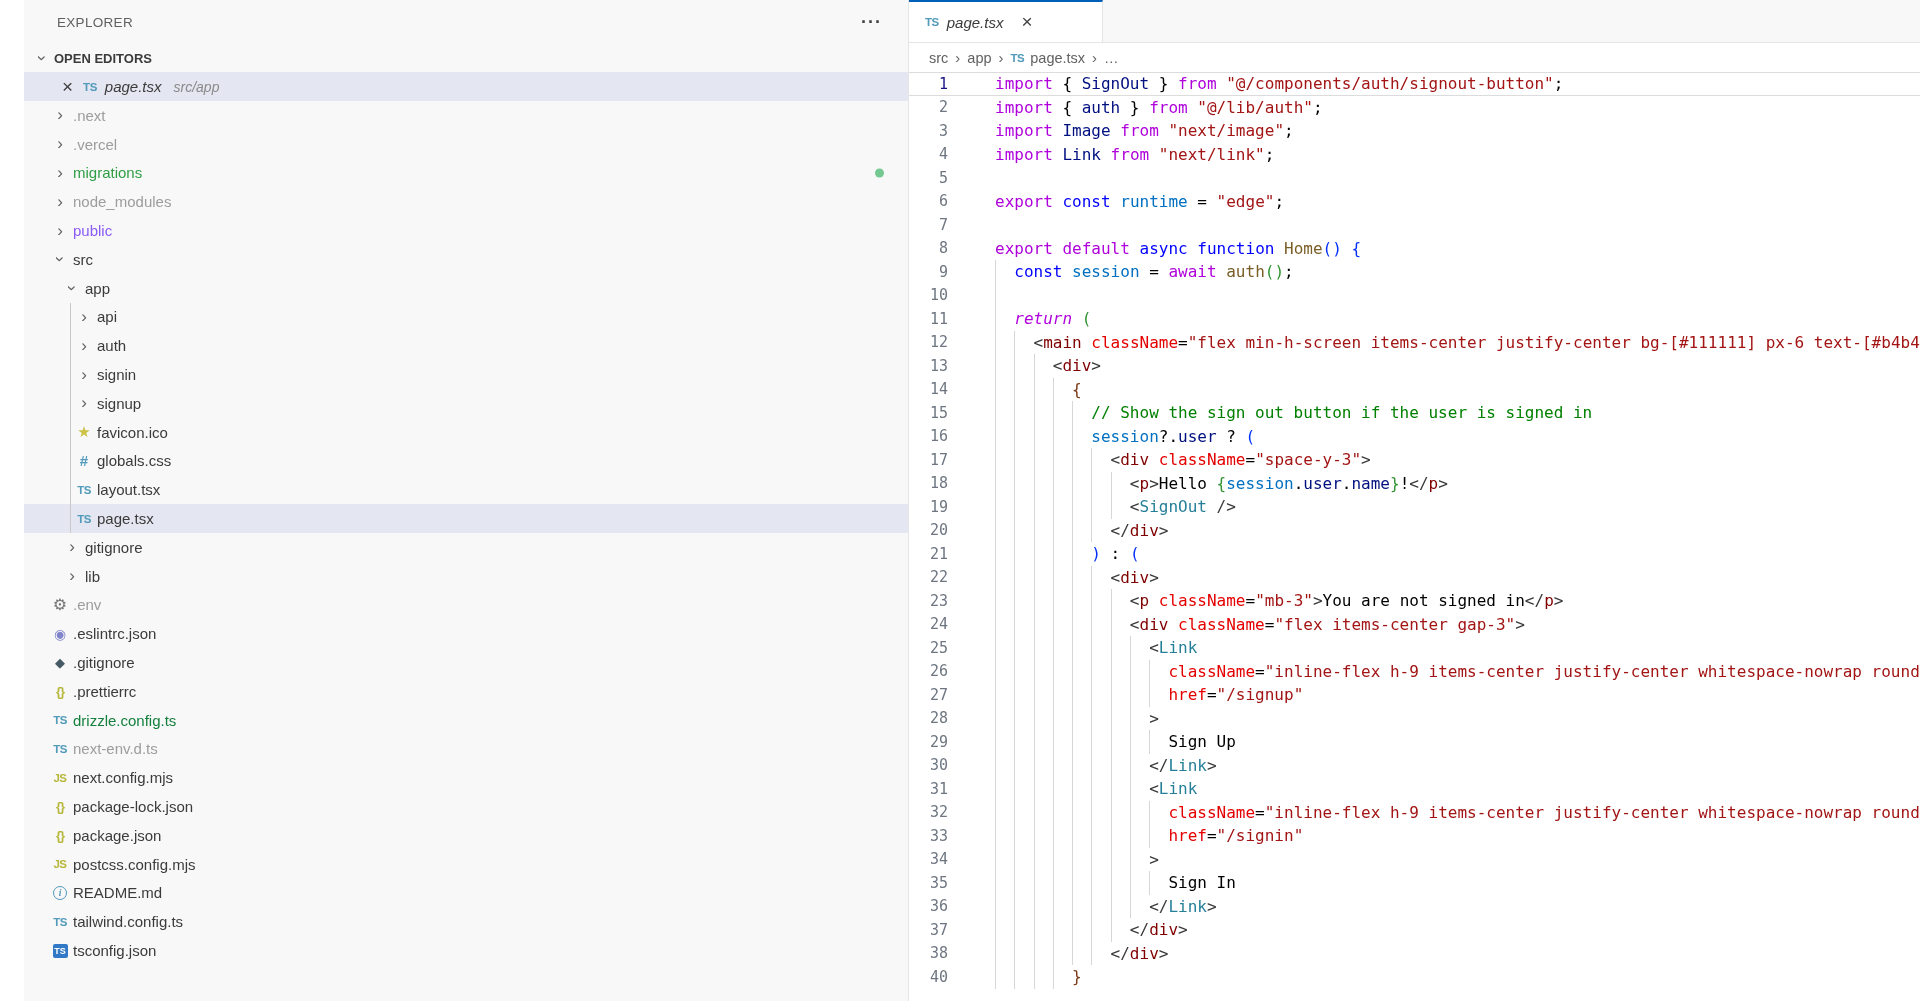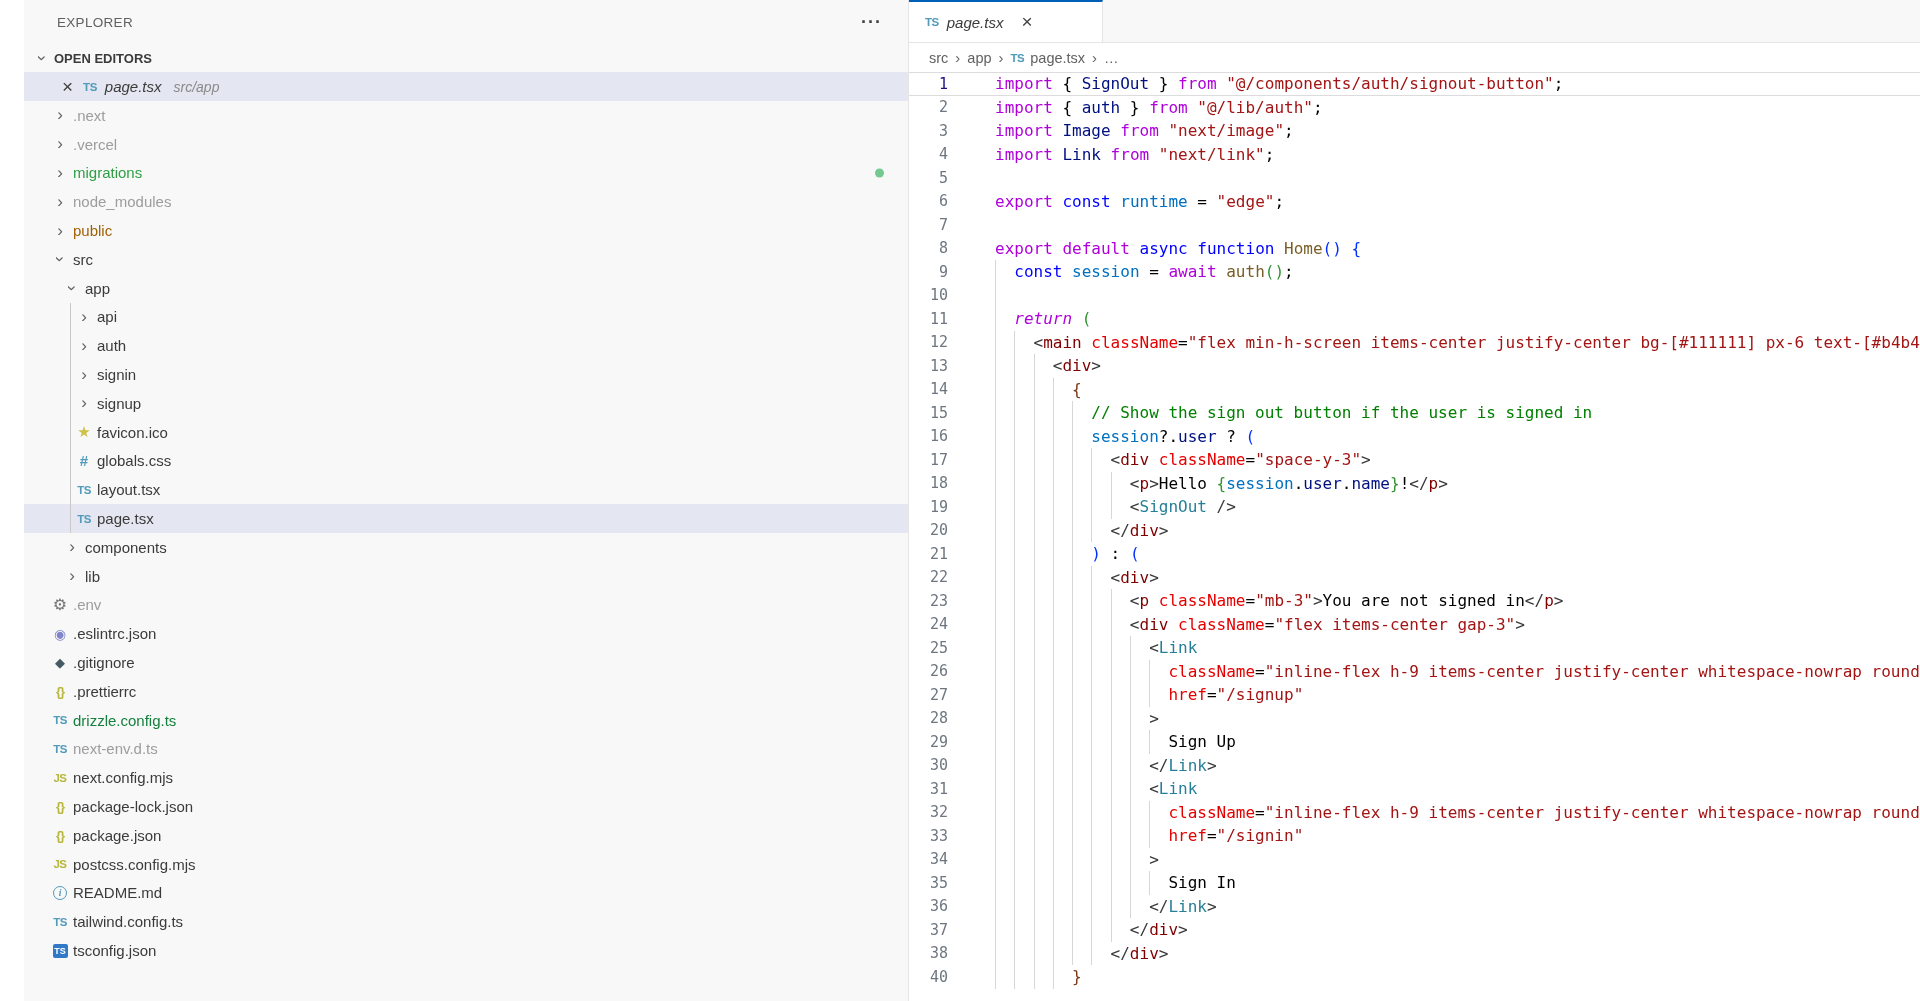--- a/index.html
+++ b/index.html
@@ -109,21 +109,21 @@
           <span class="slot chev">›</span>
           <span class="tree-label" style="color: rgb(47, 158, 68);">migrations</span>
           <span class="badge-dot" style="transform: translateY(-50%);"></span>
         </div>
         <div class="tree-row" style="padding-left: 26px;">
           <span class="slot chev">›</span>
           <span class="tree-label" style="color: rgb(157, 157, 157);">node_modules</span>
         </div>
         <div class="tree-row" style="padding-left: 26px;">
           <span class="slot chev">›</span>
-          <span class="tree-label" style="color: #a16207;">public</span>
+          <span class="tree-label" style="color: #8b5cf6;">public</span>
         </div>
         <div class="tree-row" style="padding-left: 26px;">
           <span class="slot chev open">›</span>
           <span class="tree-label" style="color: rgb(59, 59, 59);">src</span>
         </div>
         <div class="tree-row" style="padding-left: 38px;">
           <span class="slot chev open">›</span>
           <span class="tree-label" style="color: rgb(59, 59, 59);">app</span>
         </div>
         <div class="tree-row" style="padding-left: 50px;">
@@ -161,21 +161,21 @@
           <span class="tree-label" style="color: rgb(59, 59, 59);">layout.tsx</span>
         </div>
         <div class="tree-row selected" style="padding-left: 50px;">
           <span class="slot">
             <span class="fi fi-ts">TS</span>
           </span>
           <span class="tree-label" style="color: rgb(59, 59, 59);">page.tsx</span>
         </div>
         <div class="tree-row" style="padding-left: 38px;">
           <span class="slot chev">›</span>
-          <span class="tree-label" style="color: rgb(59, 59, 59);">components</span>
+          <span class="tree-label" style="color: rgb(59, 59, 59);">gitignore</span>
         </div>
         <div class="tree-row" style="padding-left: 38px;">
           <span class="slot chev">›</span>
           <span class="tree-label" style="color: rgb(59, 59, 59);">lib</span>
         </div>
         <div class="tree-row" style="padding-left: 26px;">
           <span class="slot">
             <span class="fi fi-gear">⚙</span>
           </span>
           <span class="tree-label" style="color: rgb(157, 157, 157);">.env</span>

